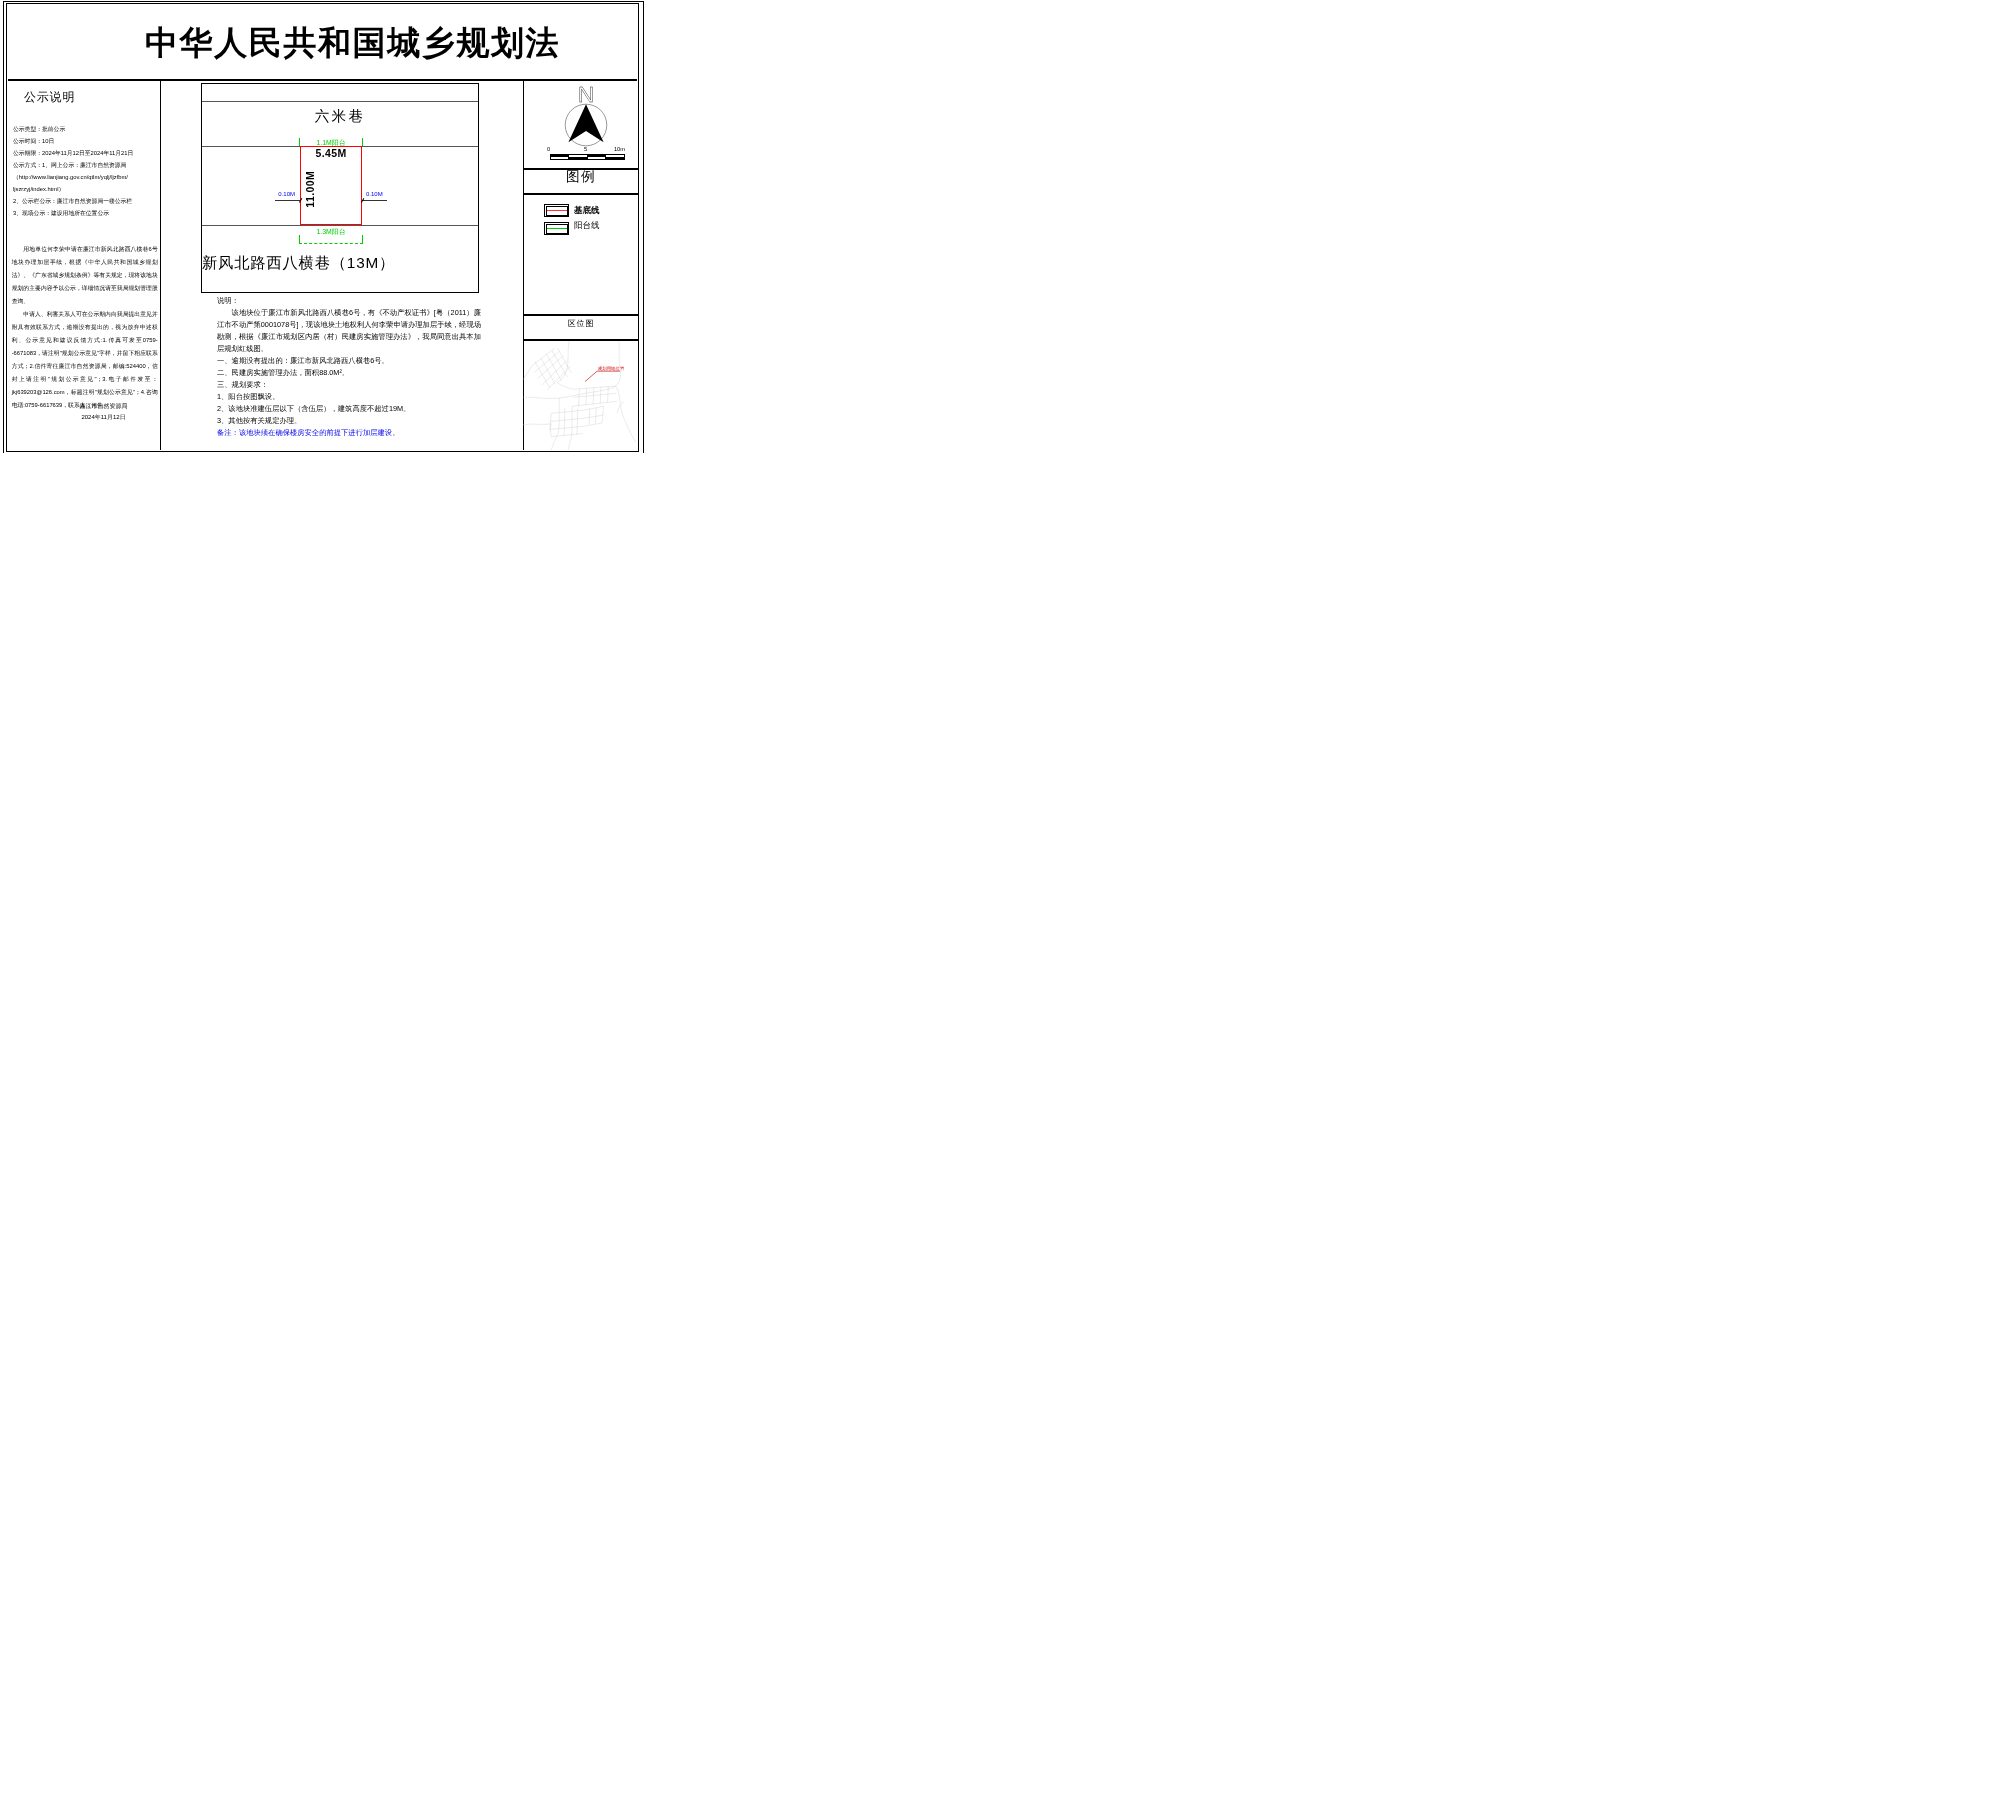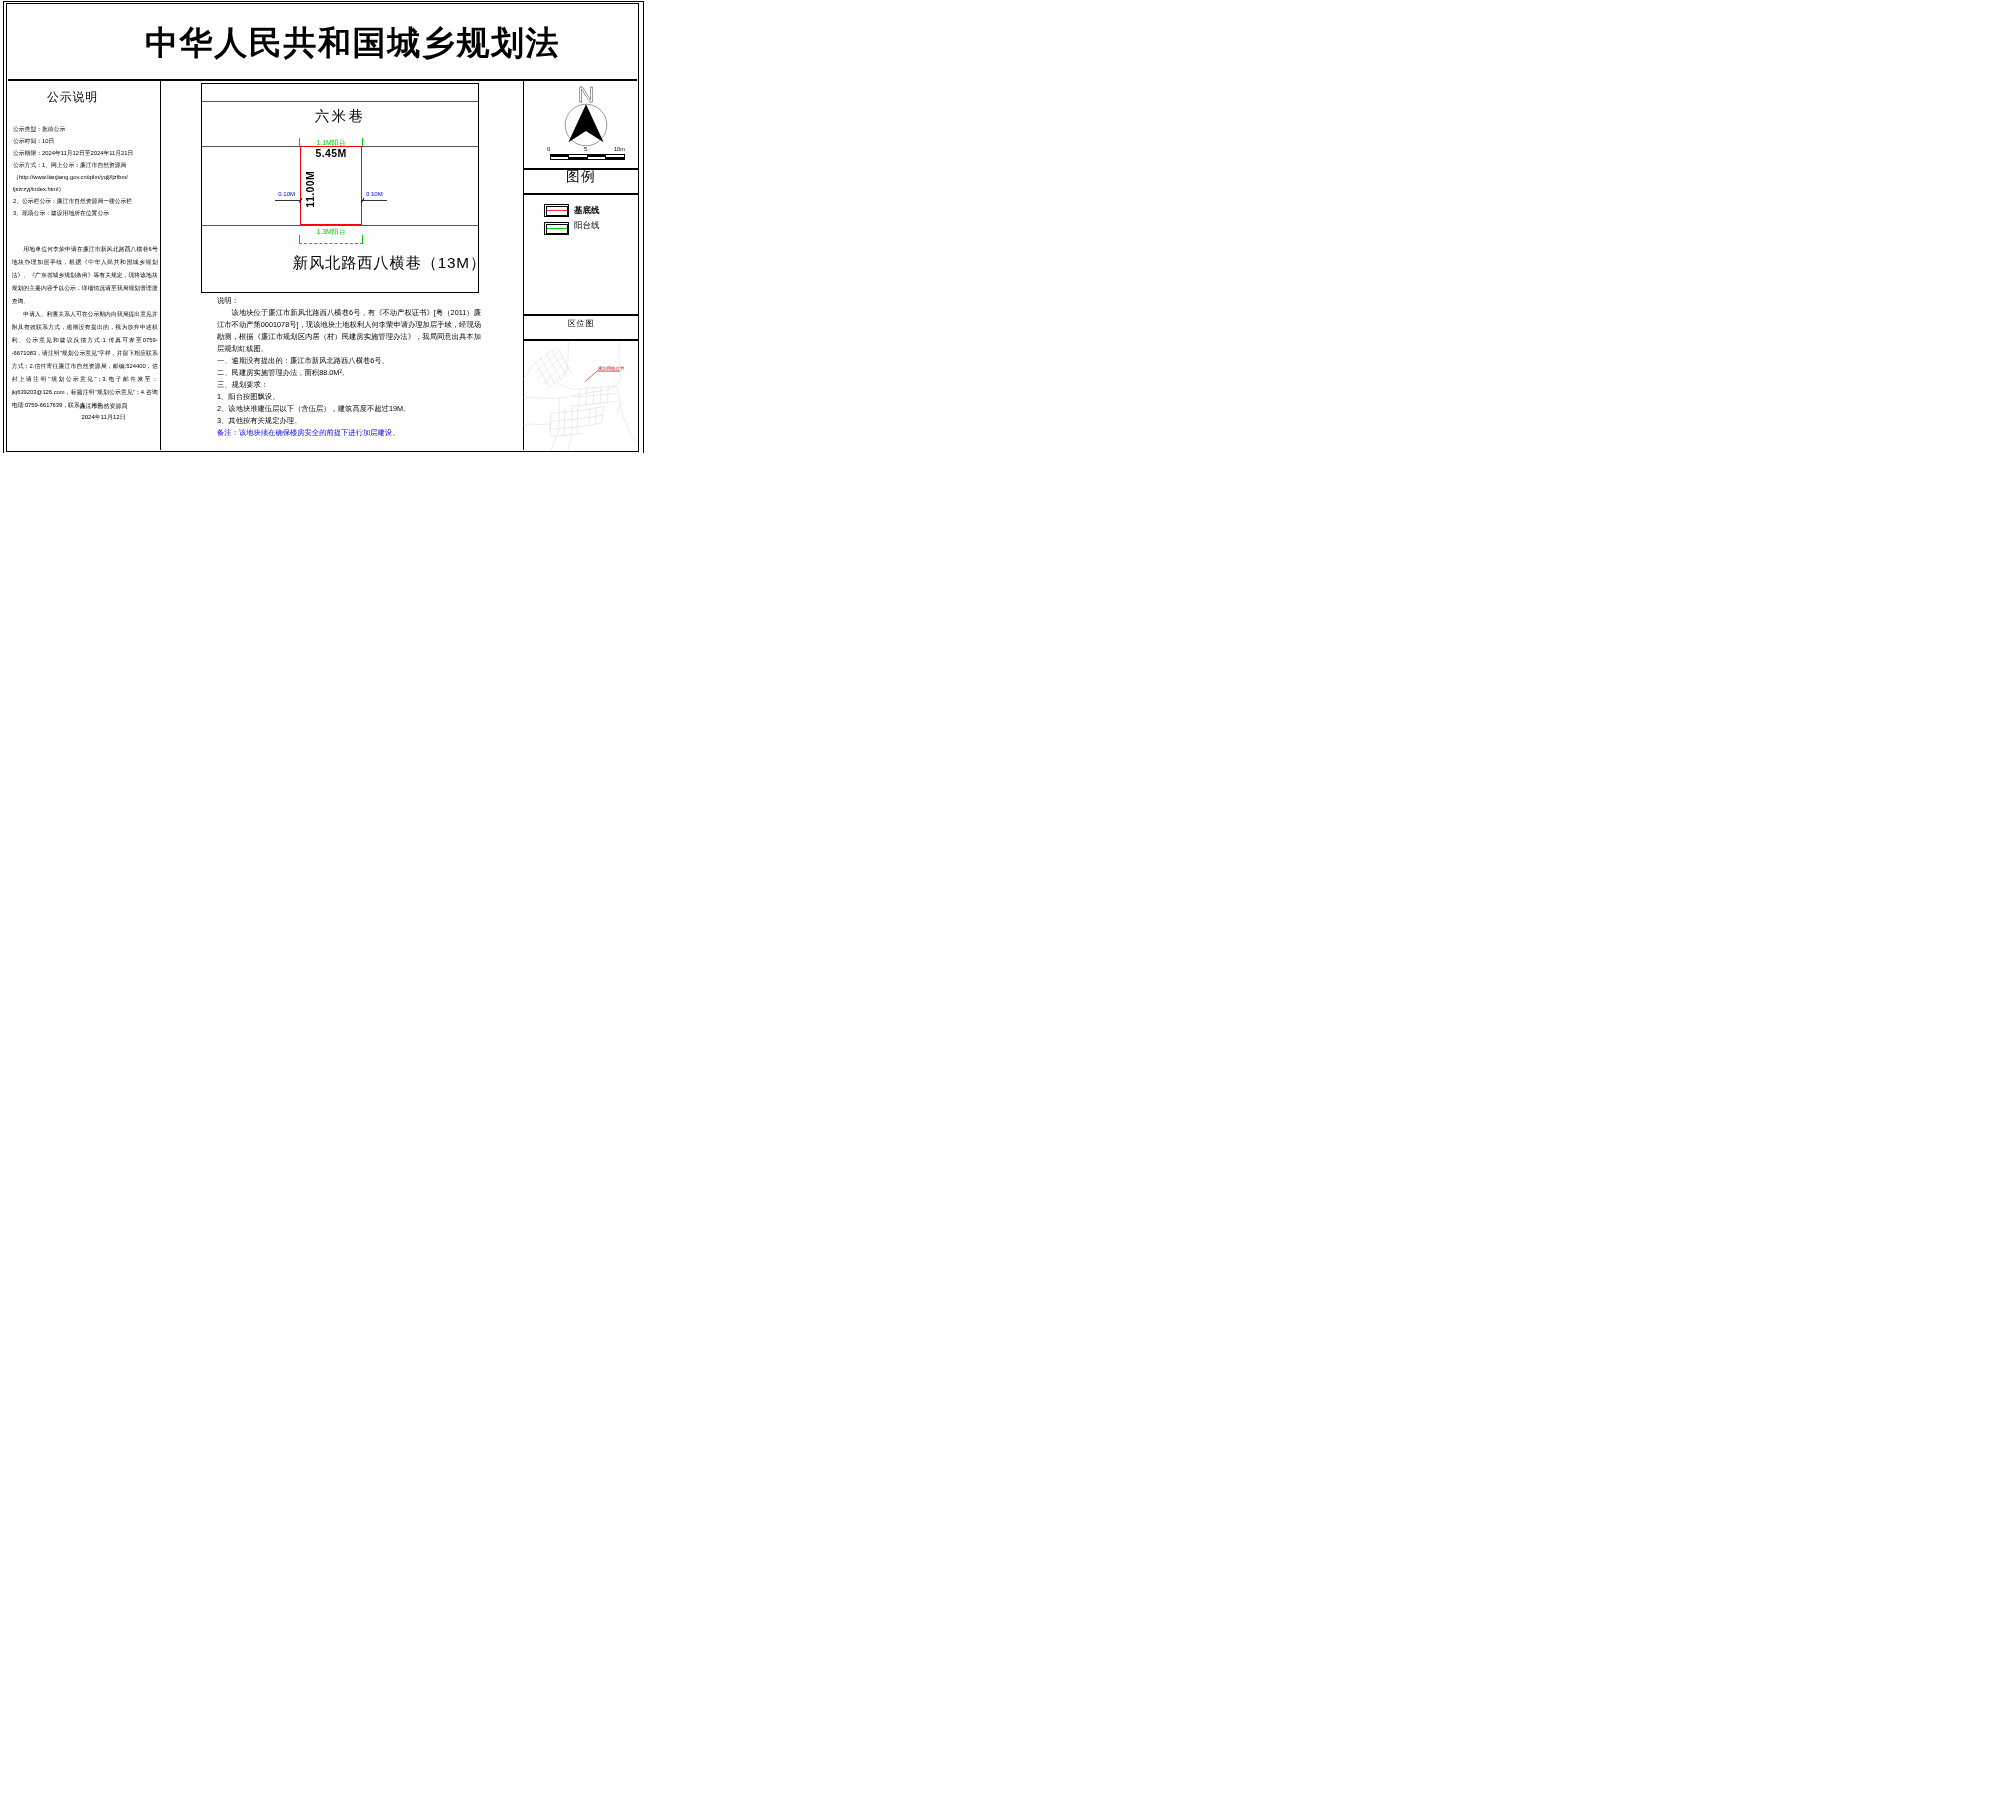--- a/index.html
+++ b/index.html
@@ -10,42 +10,42 @@
   #outer-thin{left:3.2px;top:0.8px;width:639px;height:451px;border:0.4px solid #000;}
   #inner-thick{left:6.4px;top:2.8px;width:631px;height:447px;border:1.6px solid #000;}
   
   .hline{background:#000;height:1.6px;}
   .vline{background:#000;width:0.8px;}
   
   #title{left:145px;top:21px;width:387px;text-align:center;
          font-family:"DejaVu Serif","Liberation Serif",serif;
          font-size:33px;font-weight:600;letter-spacing:1.6px;white-space:nowrap;}
   
-  .lp-heading{left:36px;top:89px;width:73px;text-align:center;font-size:12px;letter-spacing:0.8px;}
+  .lp-heading{left:24px;top:89px;width:73px;font-size:12px;letter-spacing:0.8px;}
   .lp-info{left:13px;top:123px;width:145px;font-size:5.8px;line-height:12px;white-space:nowrap;}
   .lp-paras{left:11.7px;top:243px;width:146px;font-size:5.8px;line-height:13px;text-align:justify;}
   .lp-paras p{margin:0;text-indent:2em;}
   .lp-org{left:39px;top:401px;width:129px;text-align:center;font-size:6px;line-height:11.3px;}
   
   #plan-frame{left:201px;top:83px;width:276px;height:208px;border:0.4px solid #000;}
   .road-line{position:absolute;left:0;width:276px;height:0.4px;background:#555;}
   .plan-center{position:absolute;left:98px;width:62px;text-align:center;}
   #red-rect{position:absolute;left:98px;top:62px;width:60px;height:77px;border:1.2px solid #ff0000;}
   .green{color:#00cc00;}
   .blue{color:#0000ee;}
   .gbracket-h{position:absolute;left:97px;width:64px;border-top:0.8px dashed #00cc00;}
   .gbracket-v{position:absolute;width:0.8px;background:#00cc00;}
   .dimline{position:absolute;height:0.4px;background:#333;}
   .tick{position:absolute;width:4.8px;height:0.6px;background:#000;transform:rotate(-60deg);}
   .dimlabel{position:absolute;font-size:6px;white-space:nowrap;}
   #label-8m{top:63px;font-size:10.5px;font-weight:bold;letter-spacing:0.4px;}
   #label-11m{position:absolute;left:83px;top:100px;width:48px;height:10.5px;text-align:center;
              font-size:10.5px;font-weight:bold;letter-spacing:0.4px;transform:rotate(-90deg);}
   #road-top-name{position:absolute;left:0;top:23.4px;width:276px;text-align:center;font-size:14.5px;letter-spacing:2.4px;}
-  #road-bottom-name{position:absolute;left:8px;top:169px;width:276px;text-align:right;font-size:15.3px;letter-spacing:0.8px;}
+  #road-bottom-name{position:absolute;left:0;top:169px;width:276px;text-align:left;font-size:15.3px;letter-spacing:0.8px;}
   .balcony-label{position:absolute;left:98px;width:62px;text-align:center;font-size:6.9px;background:#fff;}
   
   #notes{left:217px;top:295px;width:264px;font-size:7.3px;line-height:12px;}
   #notes .para{text-indent:2em;text-align:justify;margin:0;}
   #notes .remark{color:#0000ee;}
   
   .rp-heading{text-align:center;white-space:nowrap;}
   #north{left:562px;top:83px;width:48px;height:66px;}
   #scalebar{left:550px;top:154px;width:73px;height:4.4px;border:0.4px solid #000;display:grid;
             grid-template-columns:repeat(4,1fr);grid-template-rows:1fr 1fr;}

